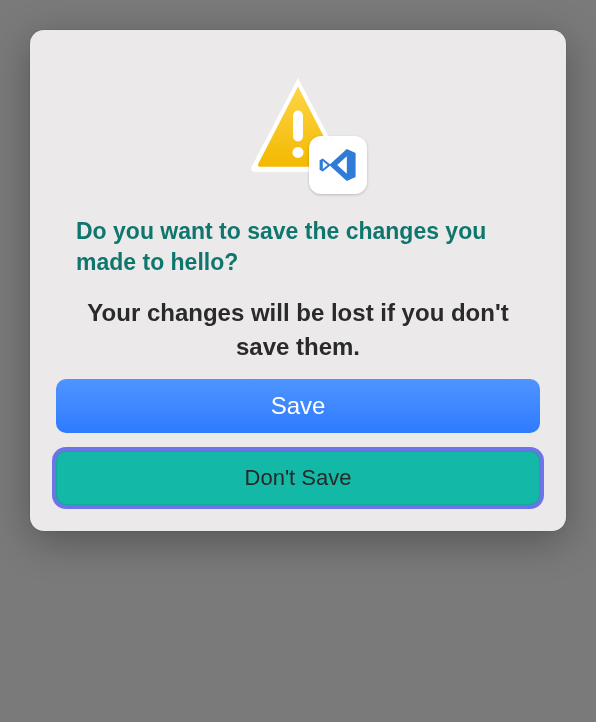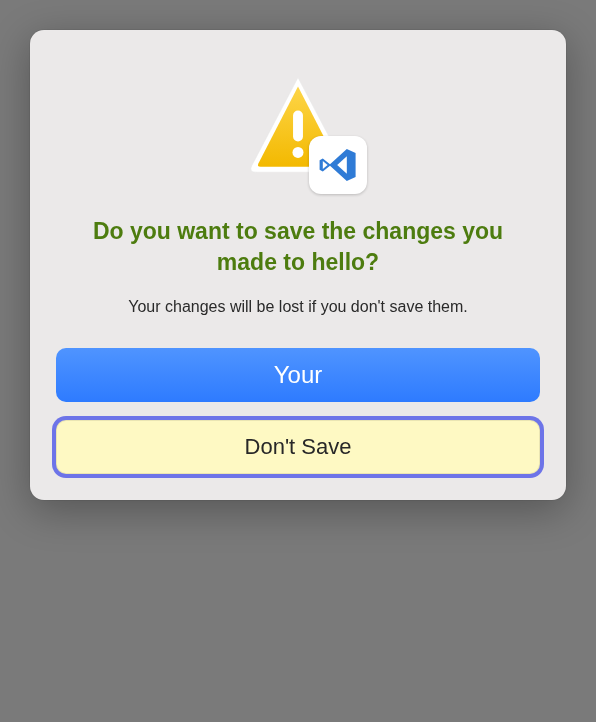--- a/index.html
+++ b/index.html
@@ -54,33 +54,33 @@
       align-items: center;
       justify-content: center;
     }
     .vscode-svg {
       width: 40px;
       height: 40px;
     }
     .title {
       font-size: 23px;
       font-weight: 700;
-      color: #4d7c0f;
-      text-align: center;
+      color: #0f766e;
+      text-align: left;
       line-height: 1.35;
       margin-bottom: 18px;
       padding: 0 20px;
     }
     .message {
-      font-size: 16px;
-      font-weight: 400;
+      font-size: 24px;
+      font-weight: 700;
       color: #2a2a2a;
       text-align: center;
       line-height: 1.4;
-      margin-bottom: 30px;
+      margin-bottom: 16px;
       padding: 0 20px;
     }
     .buttons {
       width: 100%;
       display: flex;
       flex-direction: column;
       gap: 18px;
     }
     .btn {
       width: 100%;
@@ -95,21 +95,21 @@
       justify-content: center;
       font-family: inherit;
     }
     .btn-primary {
       background: linear-gradient(to bottom, #4f94ff, #2e7bff);
       color: #ffffff;
       font-weight: 500;
       font-size: 24px;
     }
     .btn-secondary {
-      background: #fef9c3;
+      background: #14b8a6;
       color: #282828;
       border: 1px solid rgba(0,0,0,0.08);
       text-align: center;
     }
     .btn-focused {
       box-shadow: 0 0 0 4px #6d74e8;
     }
   </style>
 </head>
 <body>
@@ -134,16 +134,16 @@
         <path d="M72 28 L72 72 L48 50 Z" fill="#ffffff"></path>
         <path d="M12 40 L24 50 L12 60 Z" fill="#ffffff"></path>
       </svg>
     </div>
   </div>
 
   <div class="title">Do you want to save the changes you made to hello?</div>
   <div class="message">Your changes will be lost if you don't save them.</div>
 
   <div class="buttons">
-    <button class="btn btn-primary">Your</button>
+    <button class="btn btn-primary">Save</button>
     <button class="btn btn-secondary btn-focused">Don't Save</button>
   </div>
 </div>
 
 </body></html>

